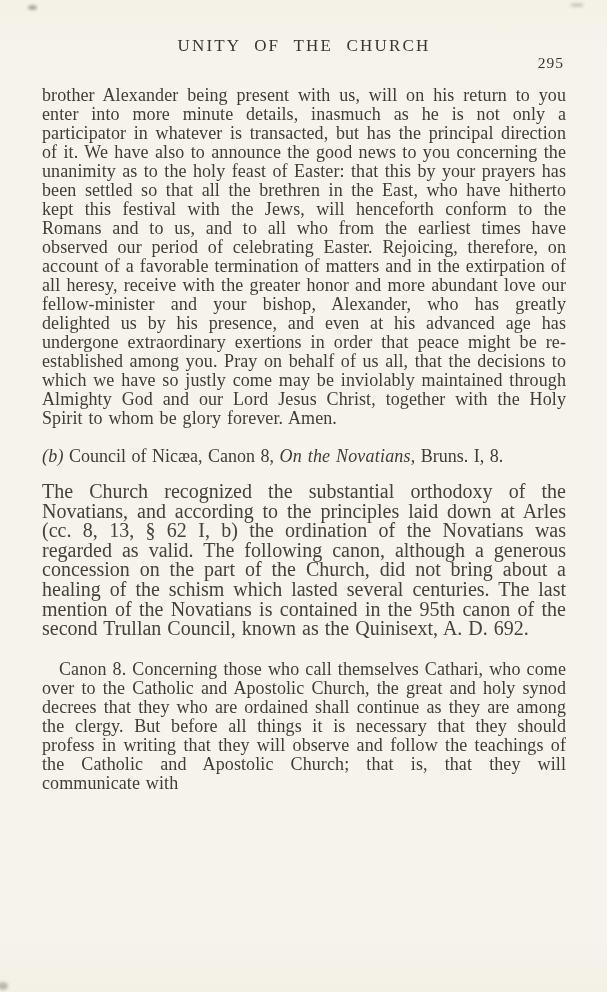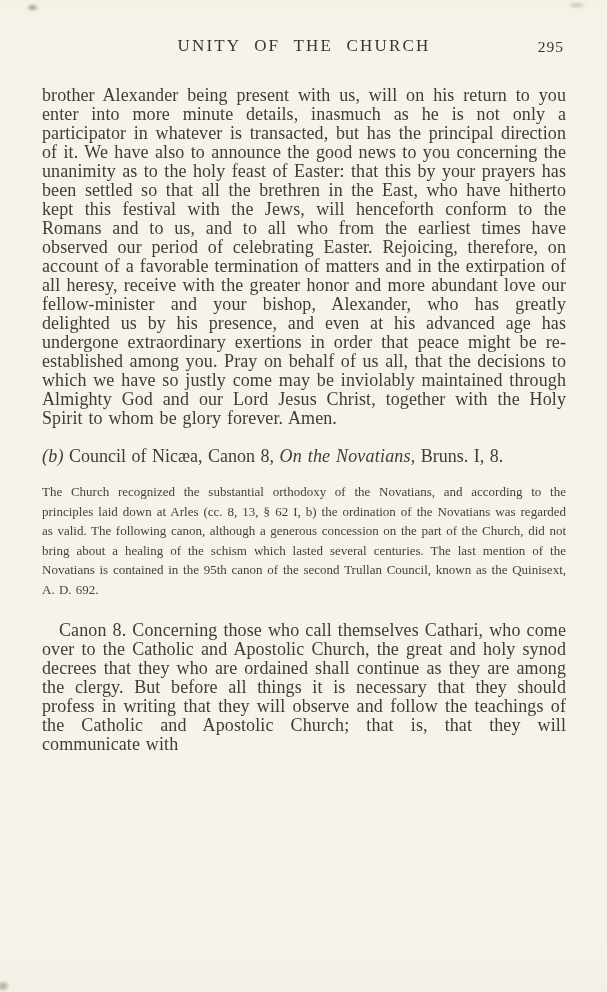--- a/index.html
+++ b/index.html
@@ -38,21 +38,21 @@
   .running-title {
     text-align: center;
     font-size: 17px;
     letter-spacing: 2.2px;
     word-spacing: 7px;
     color: #39362e;
   }
   .page-number {
     position: absolute;
     right: 2px;
-    top: 2px;
+    top: 18px;
     font-size: 15.5px;
     letter-spacing: 1px;
     color: #39362e;
   }
 
   .text-block p {
     margin: 0;
     text-align: justify;
     hyphens: none;
   }
@@ -65,21 +65,21 @@
   .section-heading {
     margin-top: 15px !important;
     font-size: 18px;
     line-height: 26px;
     text-align: right;
     word-spacing: 1px;
   }
   .section-heading i { letter-spacing: 0.2px; }
   .note {
     margin-top: 13px !important;
-    font-size: 13px;
+    font-size: 20px;
     line-height: 19.6px;
     word-spacing: 1px;
     color: #45423a;
   }
   .canon {
     margin-top: 21px !important;
     text-indent: 17px;
   }
 </style>
 </head>

